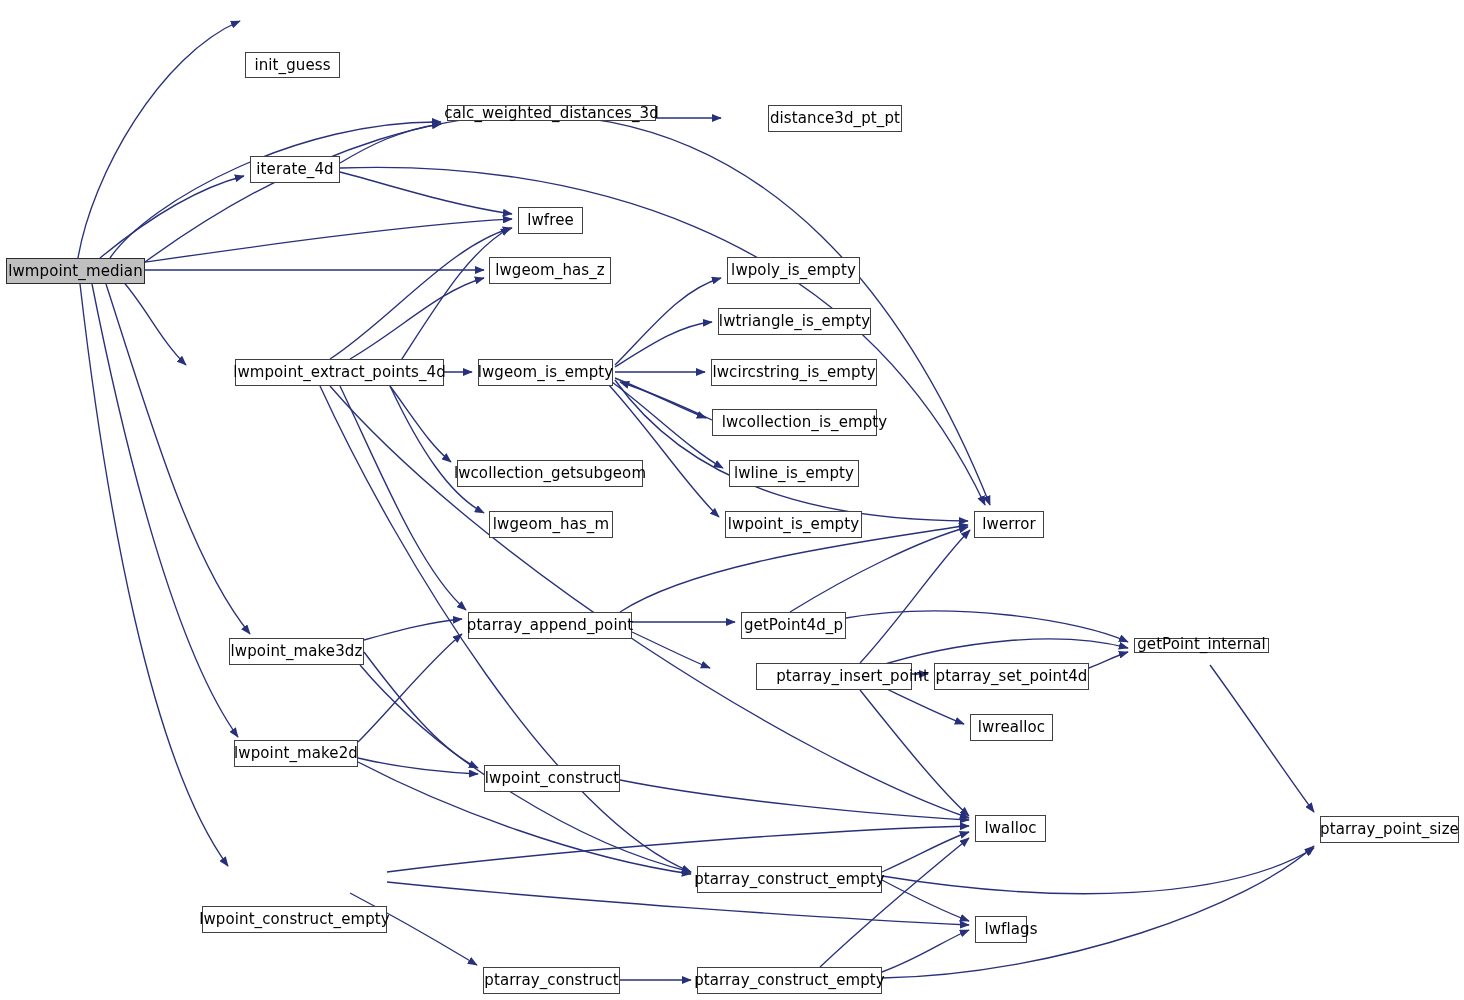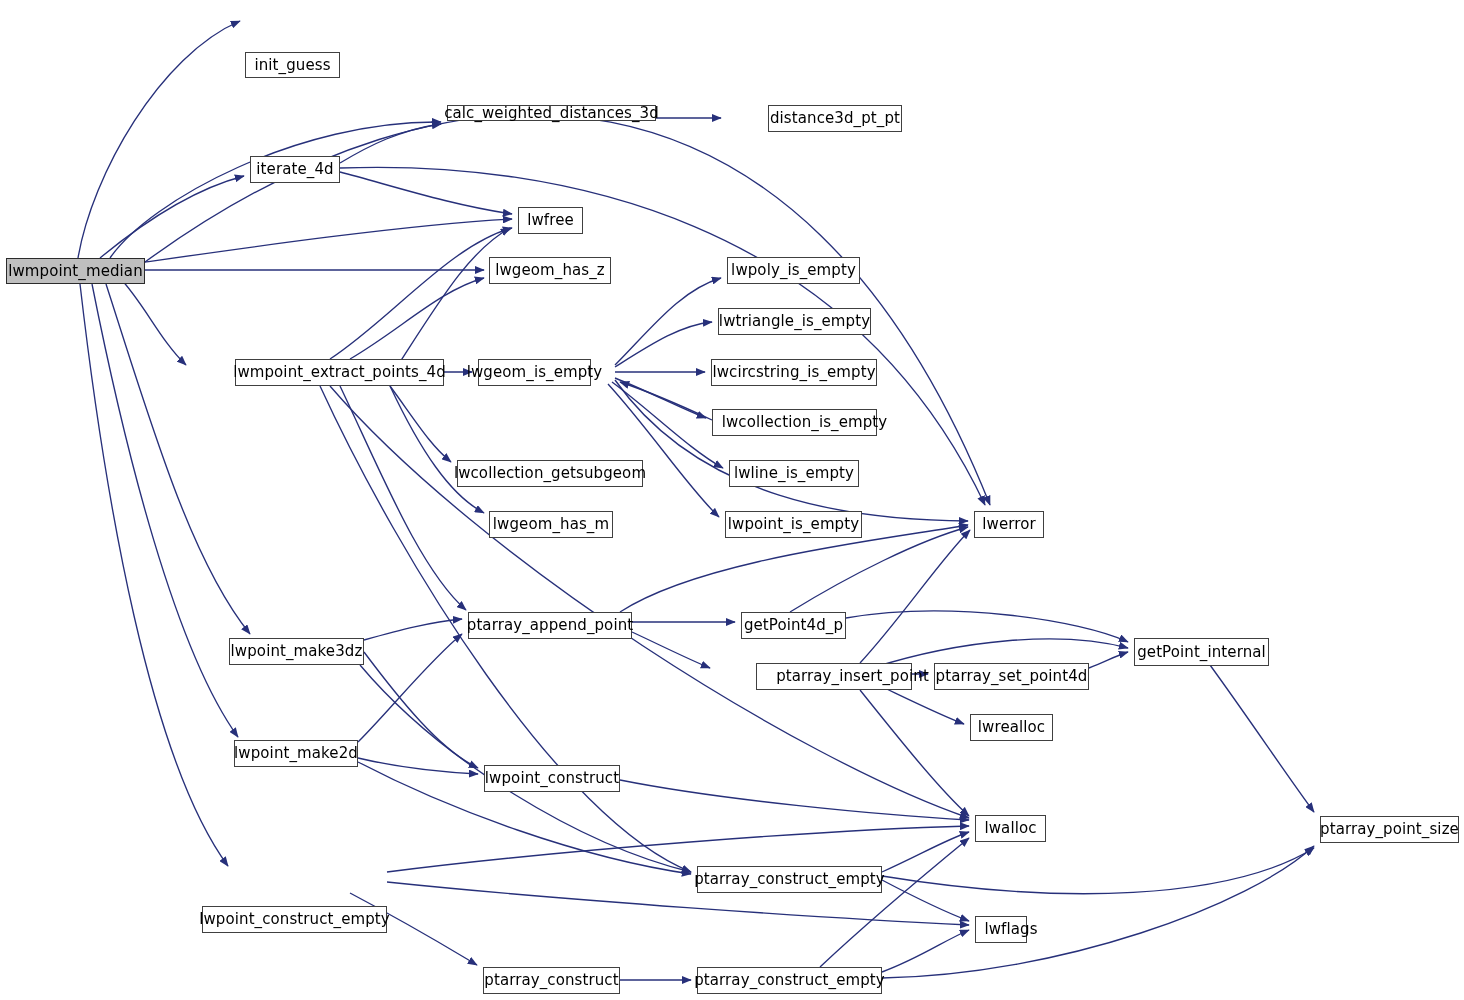--- a/index.html
+++ b/index.html
@@ -165,21 +165,21 @@
     </div>
   <div class="node" style="left:727px; top:257px; width:133px; height:27px;">
       <span class="node-label">lwpoly_is_empty</span>
     </div>
   <div class="node" style="left:718px; top:308px; width:153px; height:27px;">
       <span class="node-label">lwtriangle_is_empty</span>
     </div>
   <div class="node" style="left:191px; top:359px; width:209px; height:27px;margin-left:44px;">
       <span class="node-label">lwmpoint_extract_points_4d</span>
     </div>
-  <div class="node" style="left:478px; top:359px; width:113px; height:27px;">
+  <div class="node" style="left:478px; top:359px; width:135px; height:27px;">
       <span class="node-label">lwgeom_is_empty</span>
     </div>
   <div class="node" style="left:711px; top:359px; width:166px; height:27px;">
       <span class="node-label">lwcircstring_is_empty</span>
     </div>
   <div class="node" style="left:712px; top:409px; width:165px; height:27px;padding-left:20px;">
       <span class="node-label">lwcollection_is_empty</span>
     </div>
   <div class="node" style="left:729px; top:460px; width:130px; height:27px;">
       <span class="node-label">lwline_is_empty</span>
@@ -195,21 +195,21 @@
     </div>
   <div class="node" style="left:974px; top:511px; width:70px; height:27px;">
       <span class="node-label">lwerror</span>
     </div>
   <div class="node" style="left:468px; top:612px; width:164px; height:27px;">
       <span class="node-label">ptarray_append_point</span>
     </div>
   <div class="node" style="left:741px; top:612px; width:105px; height:27px;">
       <span class="node-label">getPoint4d_p</span>
     </div>
-  <div class="node" style="left:1134px; top:638px; width:135px; height:28px;">
+  <div class="node" style="left:1134px; top:638px; width:135px; height:15px;align-items:flex-end;">
       <span class="node-label">getPoint_internal</span>
     </div>
   <div class="node" style="left:229px; top:638px; width:135px; height:27px;">
       <span class="node-label">lwpoint_make3dz</span>
     </div>
   <div class="node" style="left:756px; top:663px; width:156px; height:27px;padding-left:37px;">
       <span class="node-label">ptarray_insert_point</span>
     </div>
   <div class="node" style="left:934px; top:663px; width:155px; height:27px;">
       <span class="node-label">ptarray_set_point4d</span>

